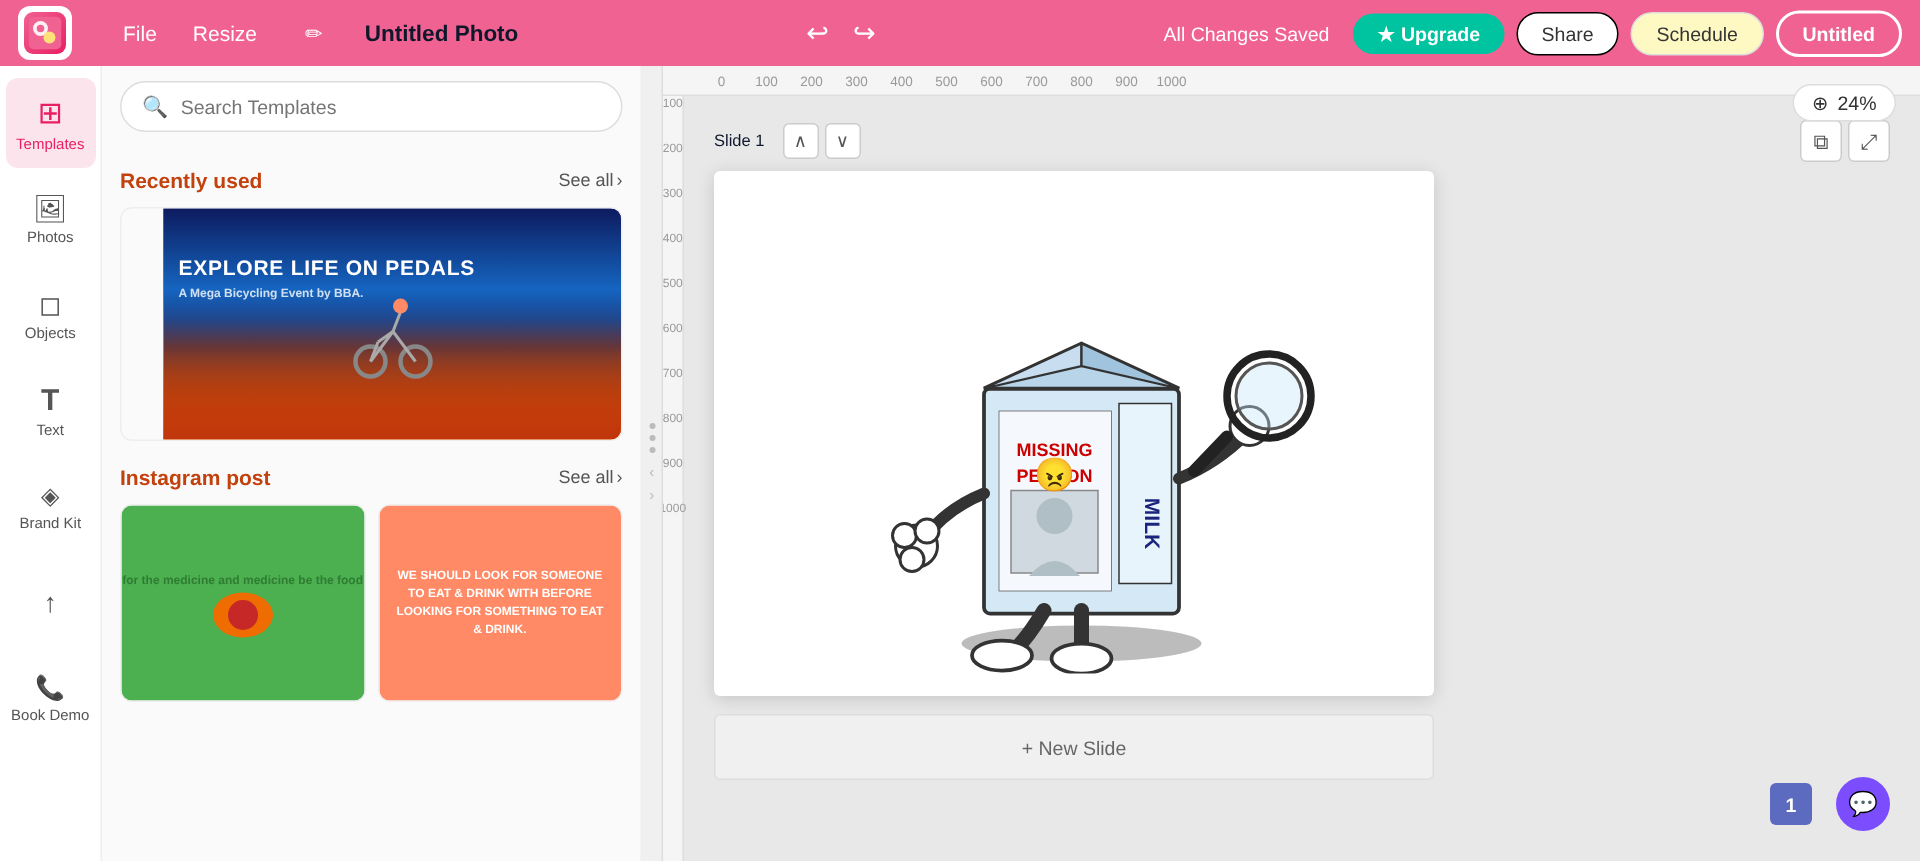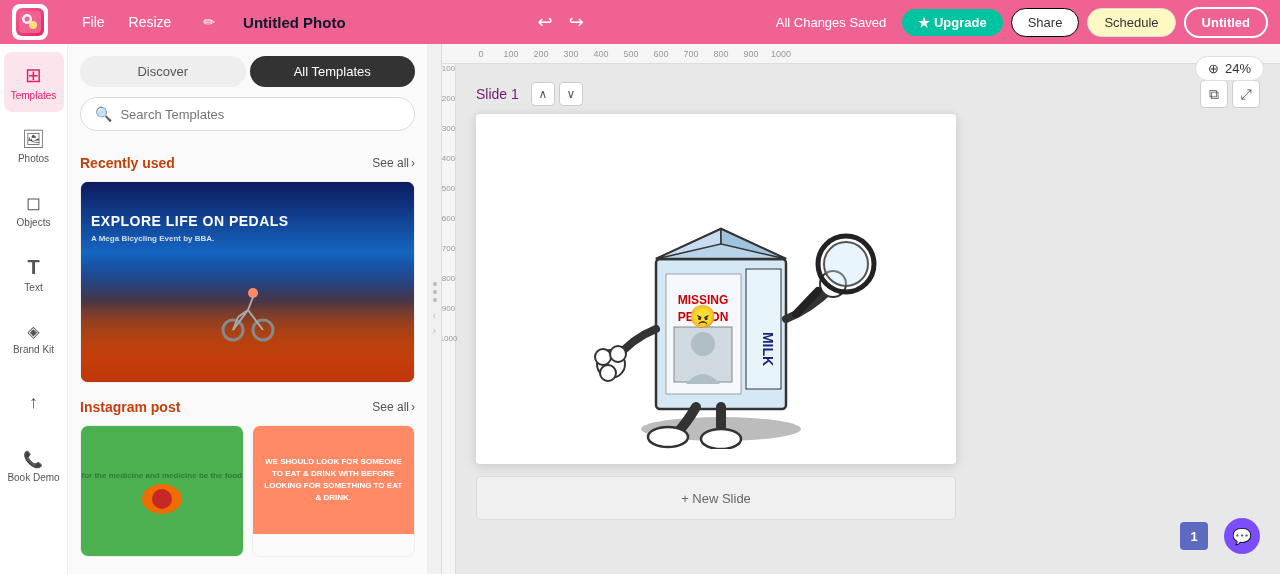--- a/index.html
+++ b/index.html
@@ -118,33 +118,33 @@
     }
     .section-title { font-size: 14px; font-weight: 600; color: #c2410c; }
     .see-all { font-size: 12px; color: #555; cursor: pointer; display: flex; gap: 2px; }
     .templates-grid { display: grid; grid-template-columns: 1fr 1fr; gap: 8px; margin-bottom: 16px; }
     .template-card {
       border-radius: 8px; overflow: hidden; cursor: pointer;
       border: 1px solid #eee;
     }
     .template-cycling {
       background: linear-gradient(180deg, #1a237e 0%, #283593 40%, #f57c00 100%);
-      position: relative; height: 200px;
+      position: relative; height: 154px; margin-left: 28px;
     }
     .template-cycling-text {
       position: absolute; top: 30px; left: 10px; right: 10px;
       color: white; font-size: 11px; font-weight: bold; line-height: 1.3;
     }
     .template-food-green {
       background: #4caf50; height: 130px;
       display: flex; align-items: center; justify-content: center;
       color: #c8e6c9; font-size: 22px; font-weight: bold;
     }
     .template-food-pink {
-      background: #ff8a65; height: 108px;
+      background: #ff8a65; height: 130px;
       display: flex; align-items: center; justify-content: center;
       color: white; font-size: 9px; padding: 8px; text-align: center; line-height: 1.4;
     }
 
     
     .resize-strip {
       width: 14px; background: #f0f0f0; border-right: 1px solid #ddd;
       display: flex; flex-direction: column; align-items: center;
       justify-content: center; gap: 4px; flex-shrink: 0; cursor: ew-resize;
     }
@@ -288,24 +288,20 @@
     <div class="sidebar-icon-item">
       <span class="icon-symbol" style="font-size:18px;">↑</span>
     </div>
     <div class="sidebar-icon-item">
       <span class="icon-symbol" style="font-size:16px;">📞</span>
       <span>Book Demo</span>
     </div>
   </div>
 
   <div class="templates-panel">
-    <div class="templates-tabs">
-      <button class="tab-btn inactive">Discover</button>
-      <button class="tab-btn active">All Templates</button>
-    </div>
     <div class="search-bar">
       <span class="search-icon">🔍</span>
       <input class="search-input" type="text" placeholder="Search Templates" style="">
     </div>
     <div class="templates-content">
 
       <div class="section-header">
         <span class="section-title">Recently used</span>
         <span class="see-all">
           <span>See all</span>
@@ -410,21 +406,21 @@
         <div class="ruler-v-mark">600</div>
         <div class="ruler-v-mark">700</div>
         <div class="ruler-v-mark">800</div>
         <div class="ruler-v-mark">900</div>
         <div class="ruler-v-mark">1000</div>
       </div>
 
       <div style="flex:1; overflow:auto; padding:16px 20px;">
 
         <div class="slide-header">
-          <span style="font-size:14px; color:#701a75;">Slide 1</span>
+          <span style="font-size:11px; color:#0f172a;">Slide 1</span>
           <div class="slide-nav">
             <button class="slide-nav-btn">∧</button>
             <button class="slide-nav-btn">∨</button>
           </div>
           <div class="slide-actions">
             <button class="slide-action-btn">⧉</button>
             <button class="slide-action-btn">⤢</button>
           </div>
         </div>
 

